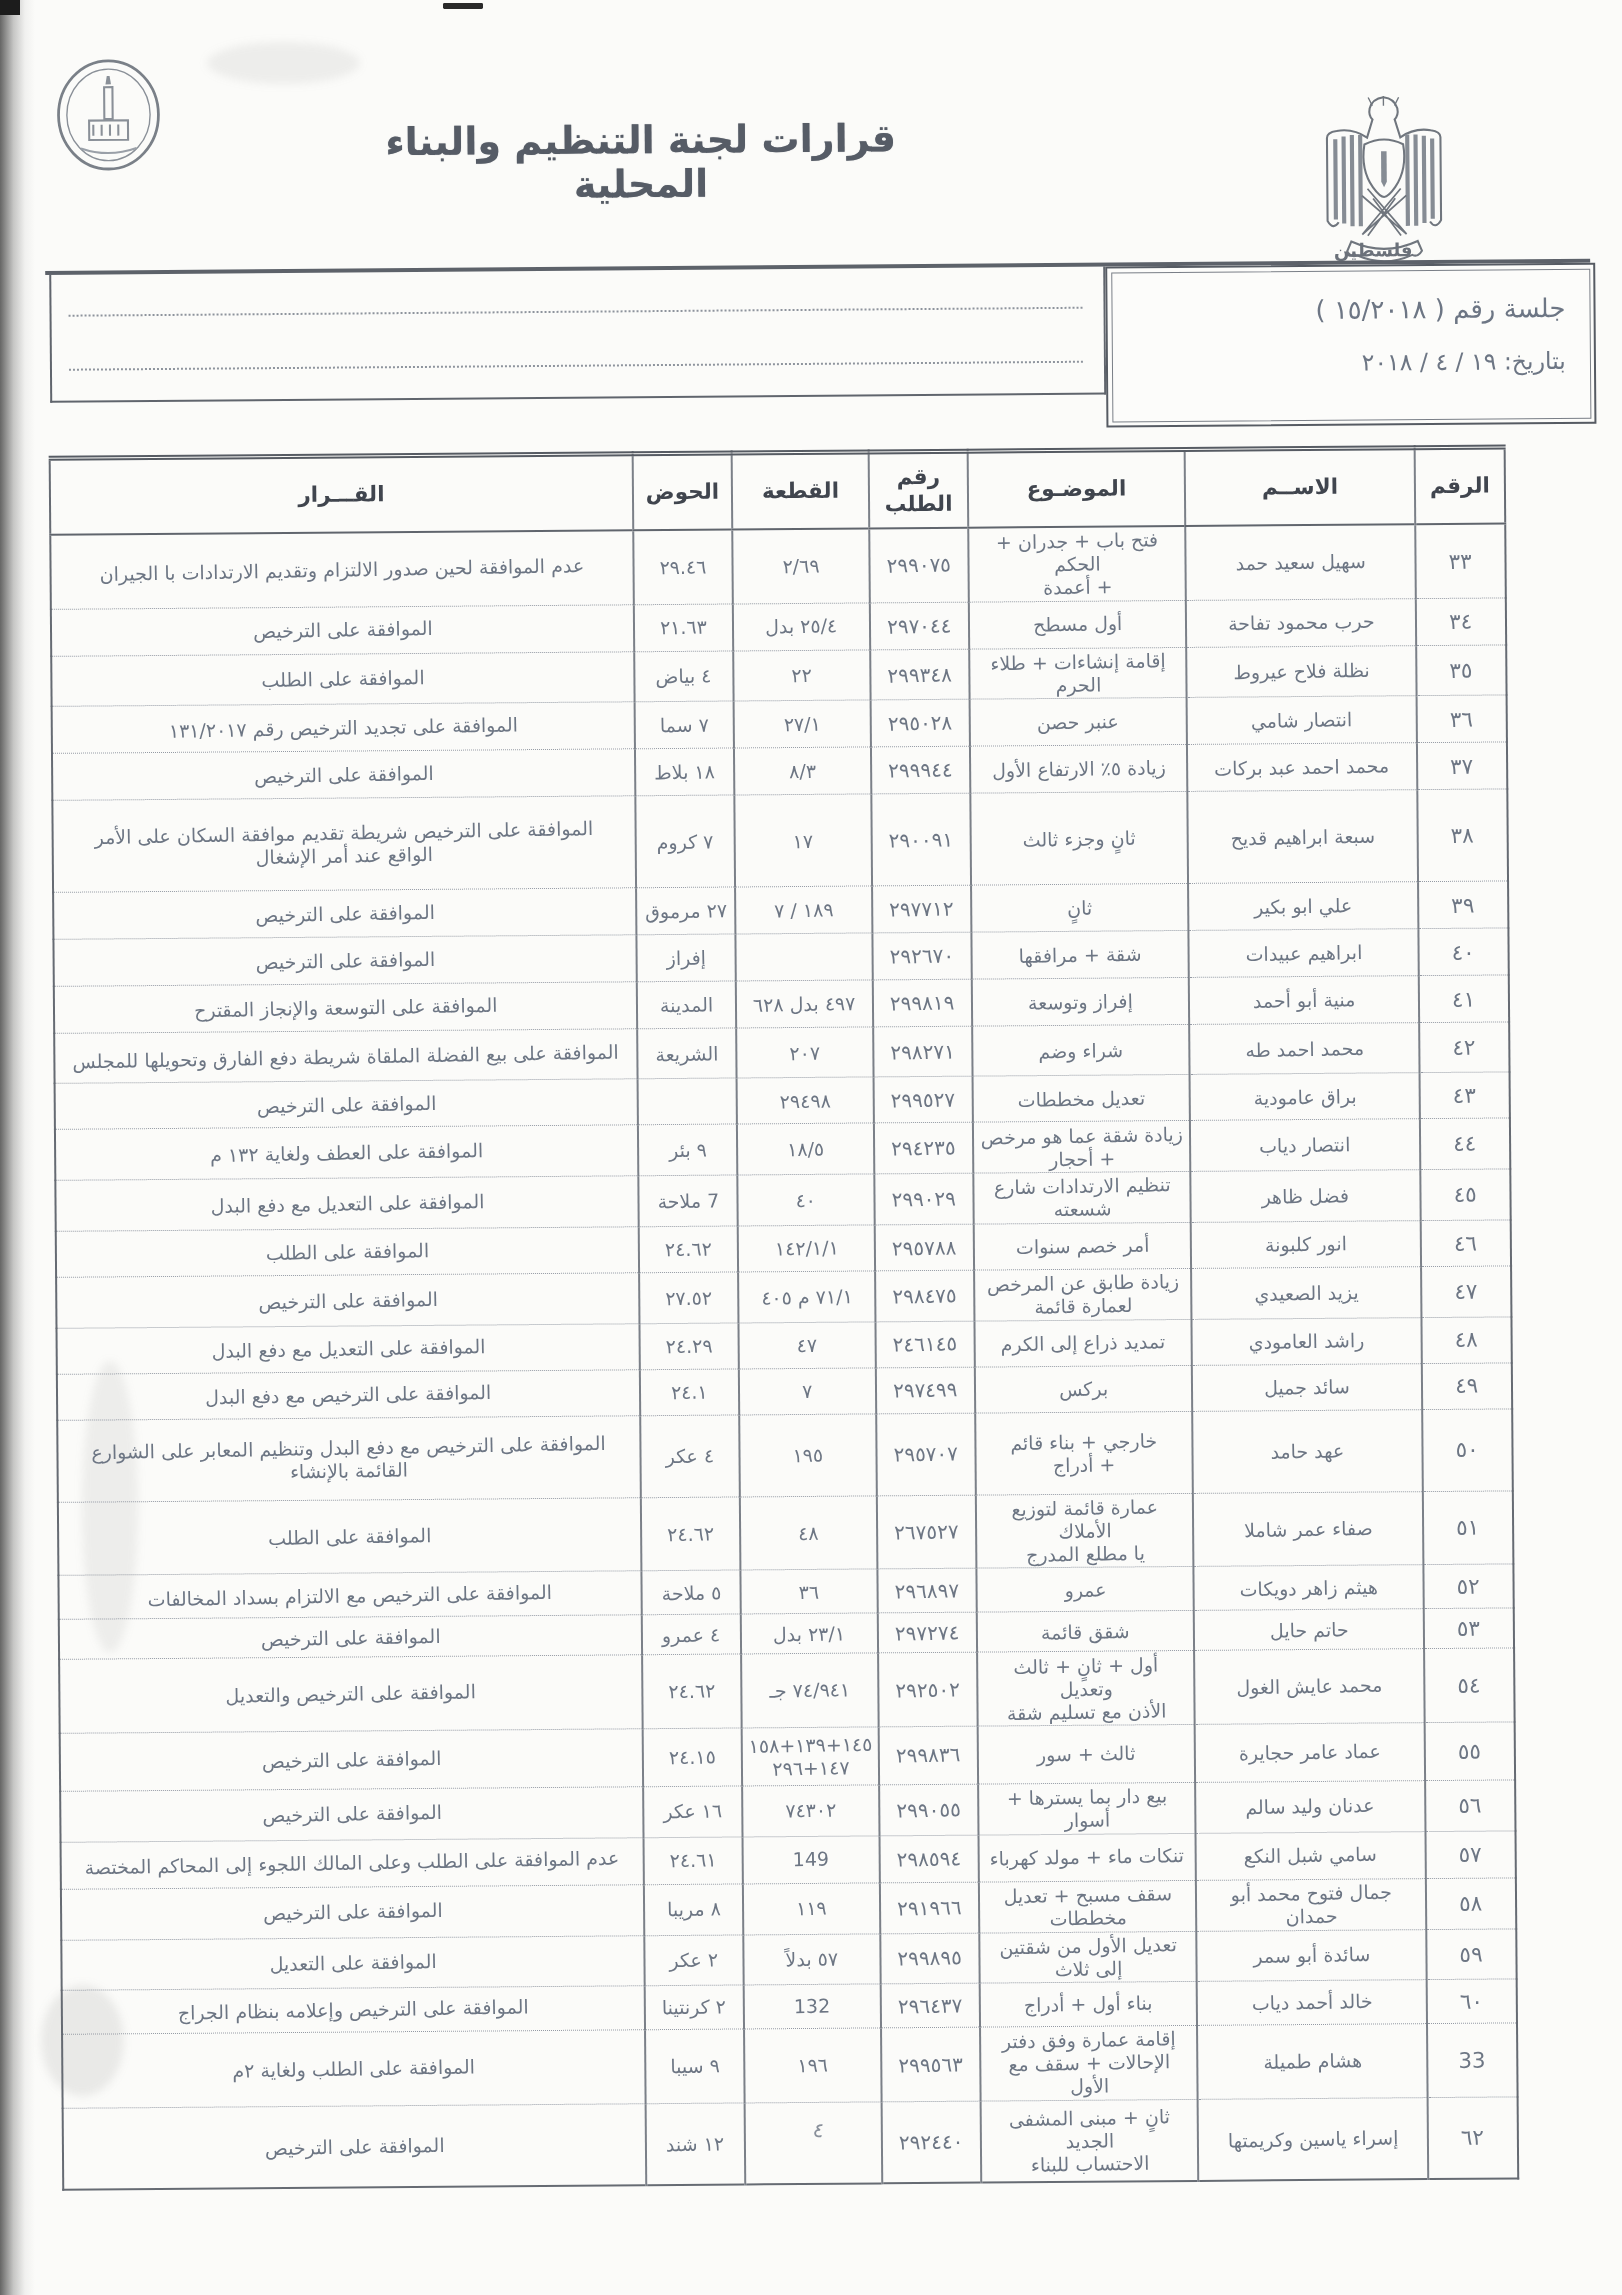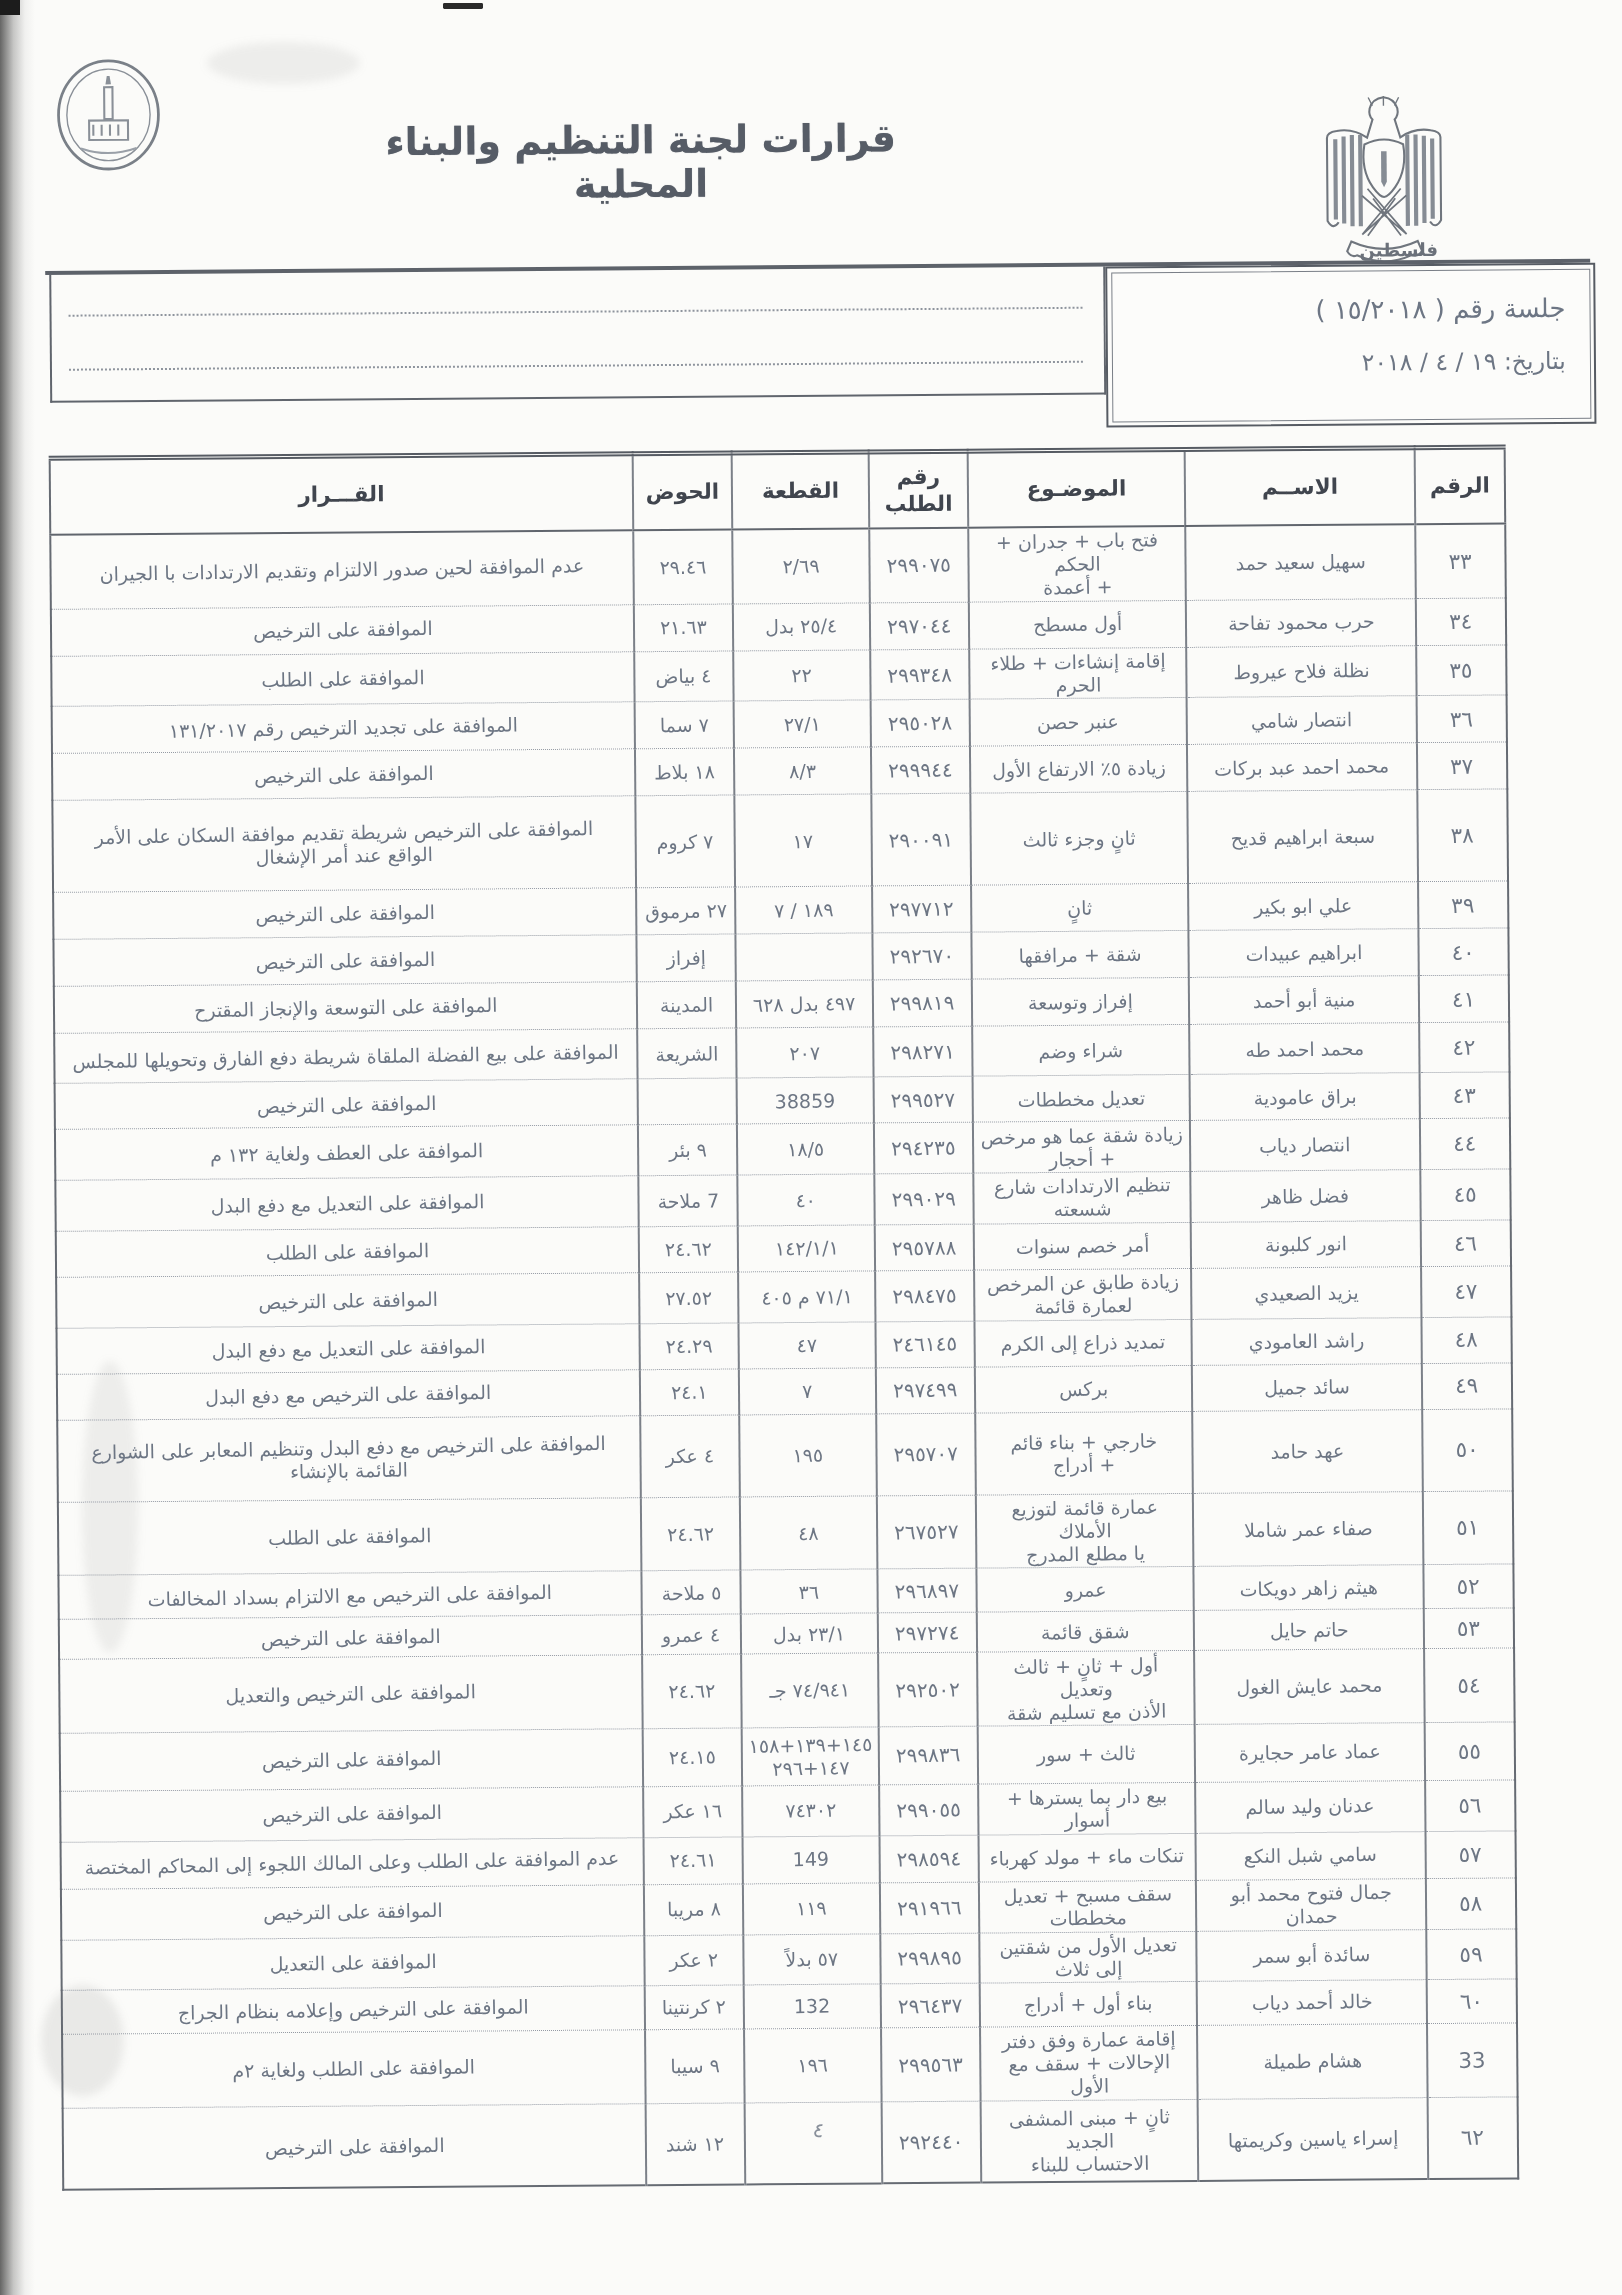--- a/index.html
+++ b/index.html
@@ -26,21 +26,21 @@
   .doc-title{
     position:absolute;left:375px;top:117px;width:541px;margin:0;
     text-align:center;font-size:38px;font-weight:bold;color:#565c66;
     text-shadow:0 0 0.7px rgba(70,75,85,.55);
     letter-spacing:0.7px;
   }
 
   
   .seal-wrap{position:absolute;left:58px;top:51px;width:111px;height:117px;}
   .emblem-wrap{position:absolute;left:1311px;top:89px;width:155px;height:192px;}
-  .emblem-banner{position:absolute;left:1338px;top:244px;width:104px;text-align:right;
+  .emblem-banner{position:absolute;left:1338px;top:244px;width:104px;text-align:left;
     font-size:18px;font-weight:bold;color:#6b717a;}
 
   
   .band-topline{position:absolute;left:49px;top:265px;width:1545px;height:3.5px;background:#5d626a;}
   .notes-box{position:absolute;left:53px;top:269px;width:1052px;height:126px;
     border-left:2.1px solid #60656d;border-right:2.1px solid #60656d;border-bottom:2.8px solid #60656d;}
   .dotline{position:absolute;left:16.7px;right:21px;height:0;border-bottom:2.8px dotted #8e949d;}
   .dotline.one{top:40px;}
   .dotline.two{top:94px;}
   .session-box{position:absolute;left:1109px;top:269px;width:486px;height:157px;
@@ -247,21 +247,21 @@
               <td class="cell-request"><span class="hw hw-ink">٢٩٨٢٧١</span></td>
               <td class="cell-parcel"><span class="hw hw-ink">٢٠٧</span></td>
               <td class="cell-basin"><span class="hw hw-ink">الشريعة</span></td>
               <td class="cell-decision"><span class="hw hw-ink">الموافقة على بيع الفضلة الملقاة شريطة دفع الفارق وتحويلها للمجلس</span></td>
             </tr>
             <tr style="height: 46px;">
               <td class="cell-no"><span class="hw hw-ink">٤٣</span></td>
               <td class="cell-name"><span class="hw hw-ink">براق عامودية</span></td>
               <td class="cell-subject"><span class="hw hw-ink">تعديل مخططات</span></td>
               <td class="cell-request"><span class="hw hw-ink">٢٩٩٥٢٧</span></td>
-              <td class="cell-parcel"><span class="hw hw-ink">38859</span></td>
+              <td class="cell-parcel"><span class="hw hw-ink">٢٩٤٩٨</span></td>
               <td class="cell-basin"><span class="hw hw-ink"></span></td>
               <td class="cell-decision"><span class="hw hw-ink">الموافقة على الترخيص</span></td>
             </tr>
             <tr style="height: 47px;">
               <td class="cell-no"><span class="hw hw-ink">٤٤</span></td>
               <td class="cell-name"><span class="hw hw-ink">انتصار دياب</span></td>
               <td class="cell-subject"><span class="hw hw-ink">زيادة شقة عما هو مرخص + أحجار</span></td>
               <td class="cell-request"><span class="hw hw-ink">٢٩٤٢٣٥</span></td>
               <td class="cell-parcel"><span class="hw hw-ink">١٨/٥</span></td>
               <td class="cell-basin"><span class="hw hw-ink">٩ بئر</span></td>

